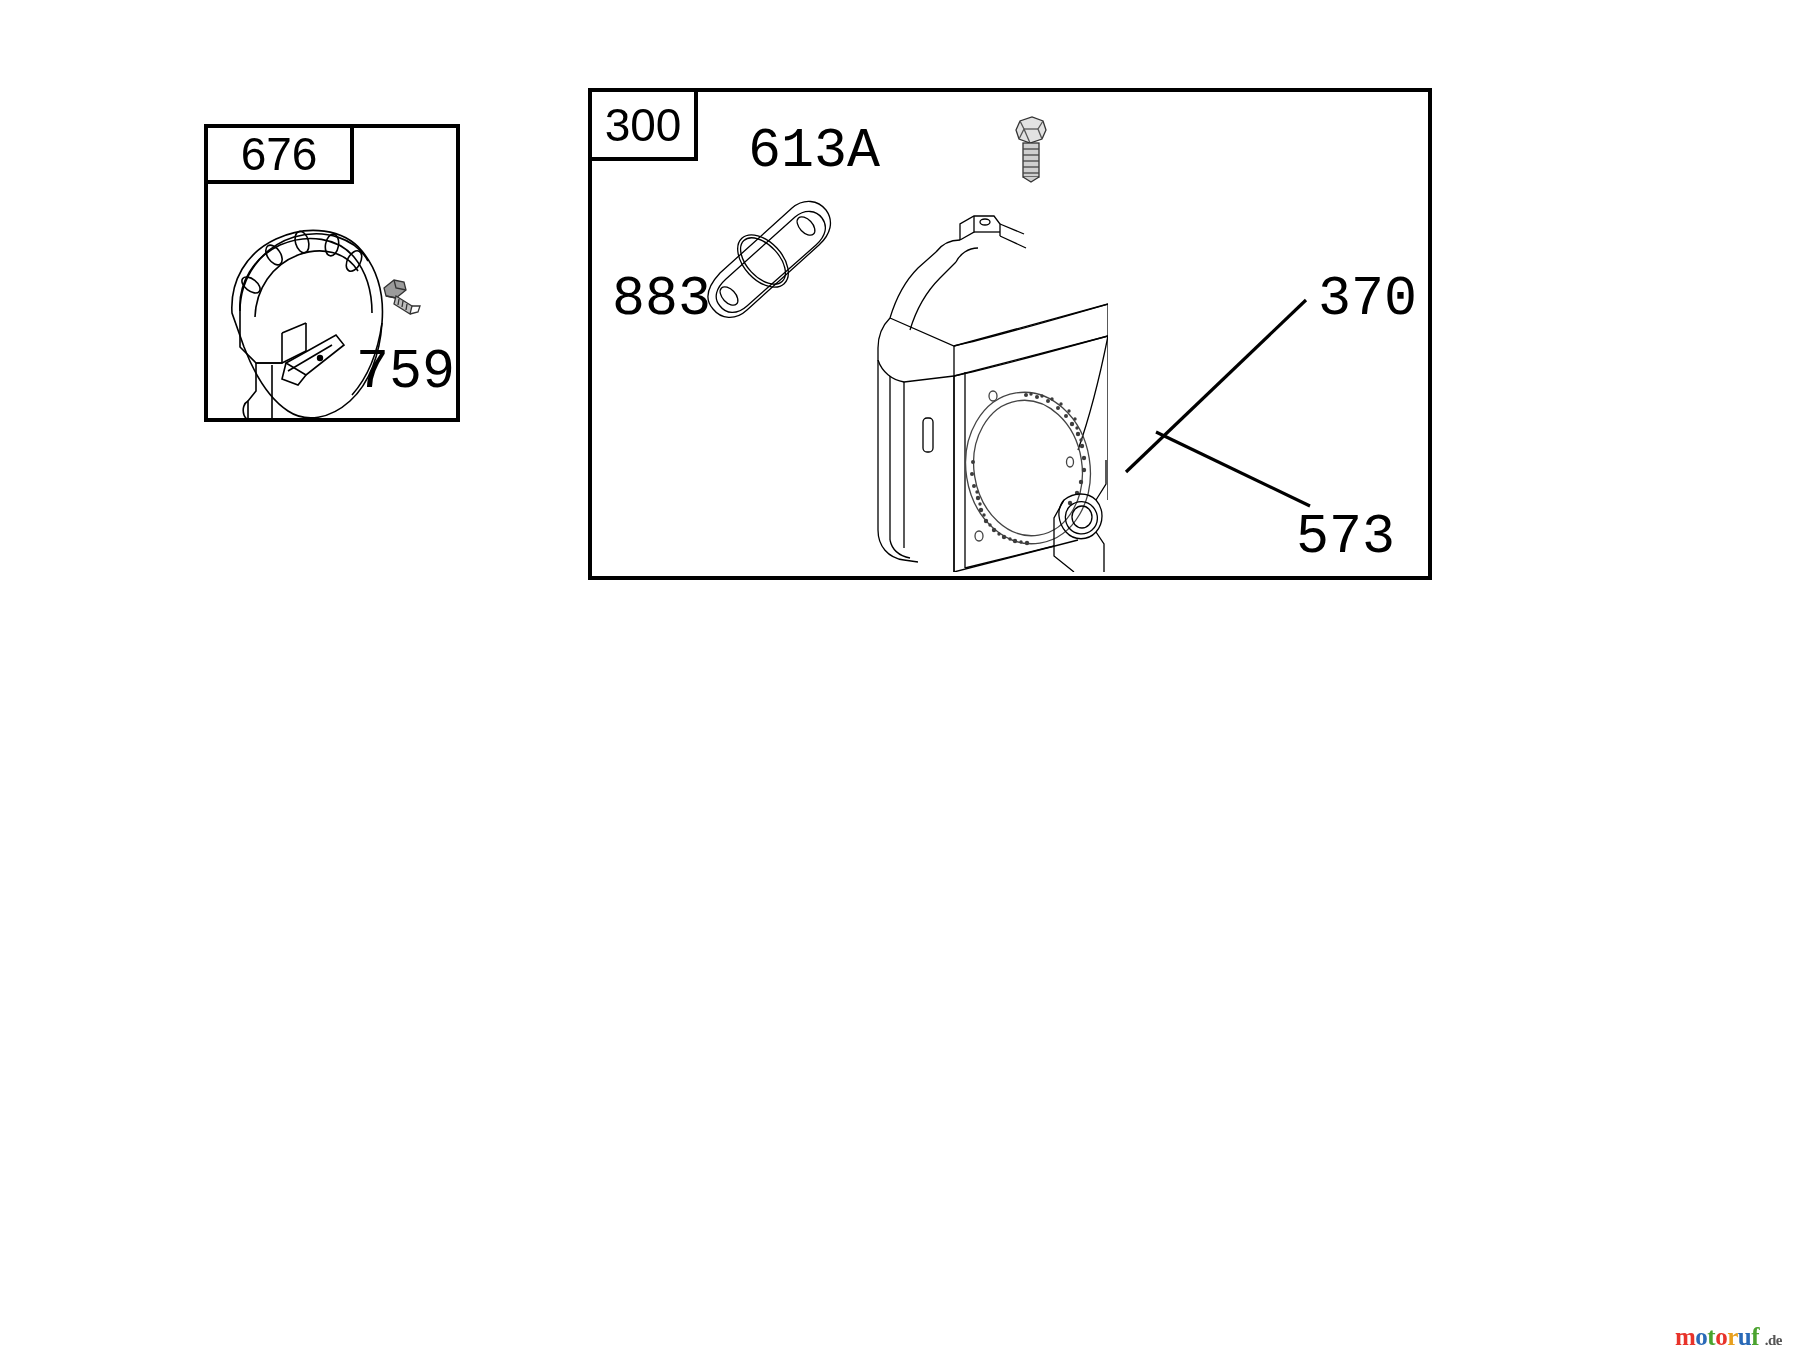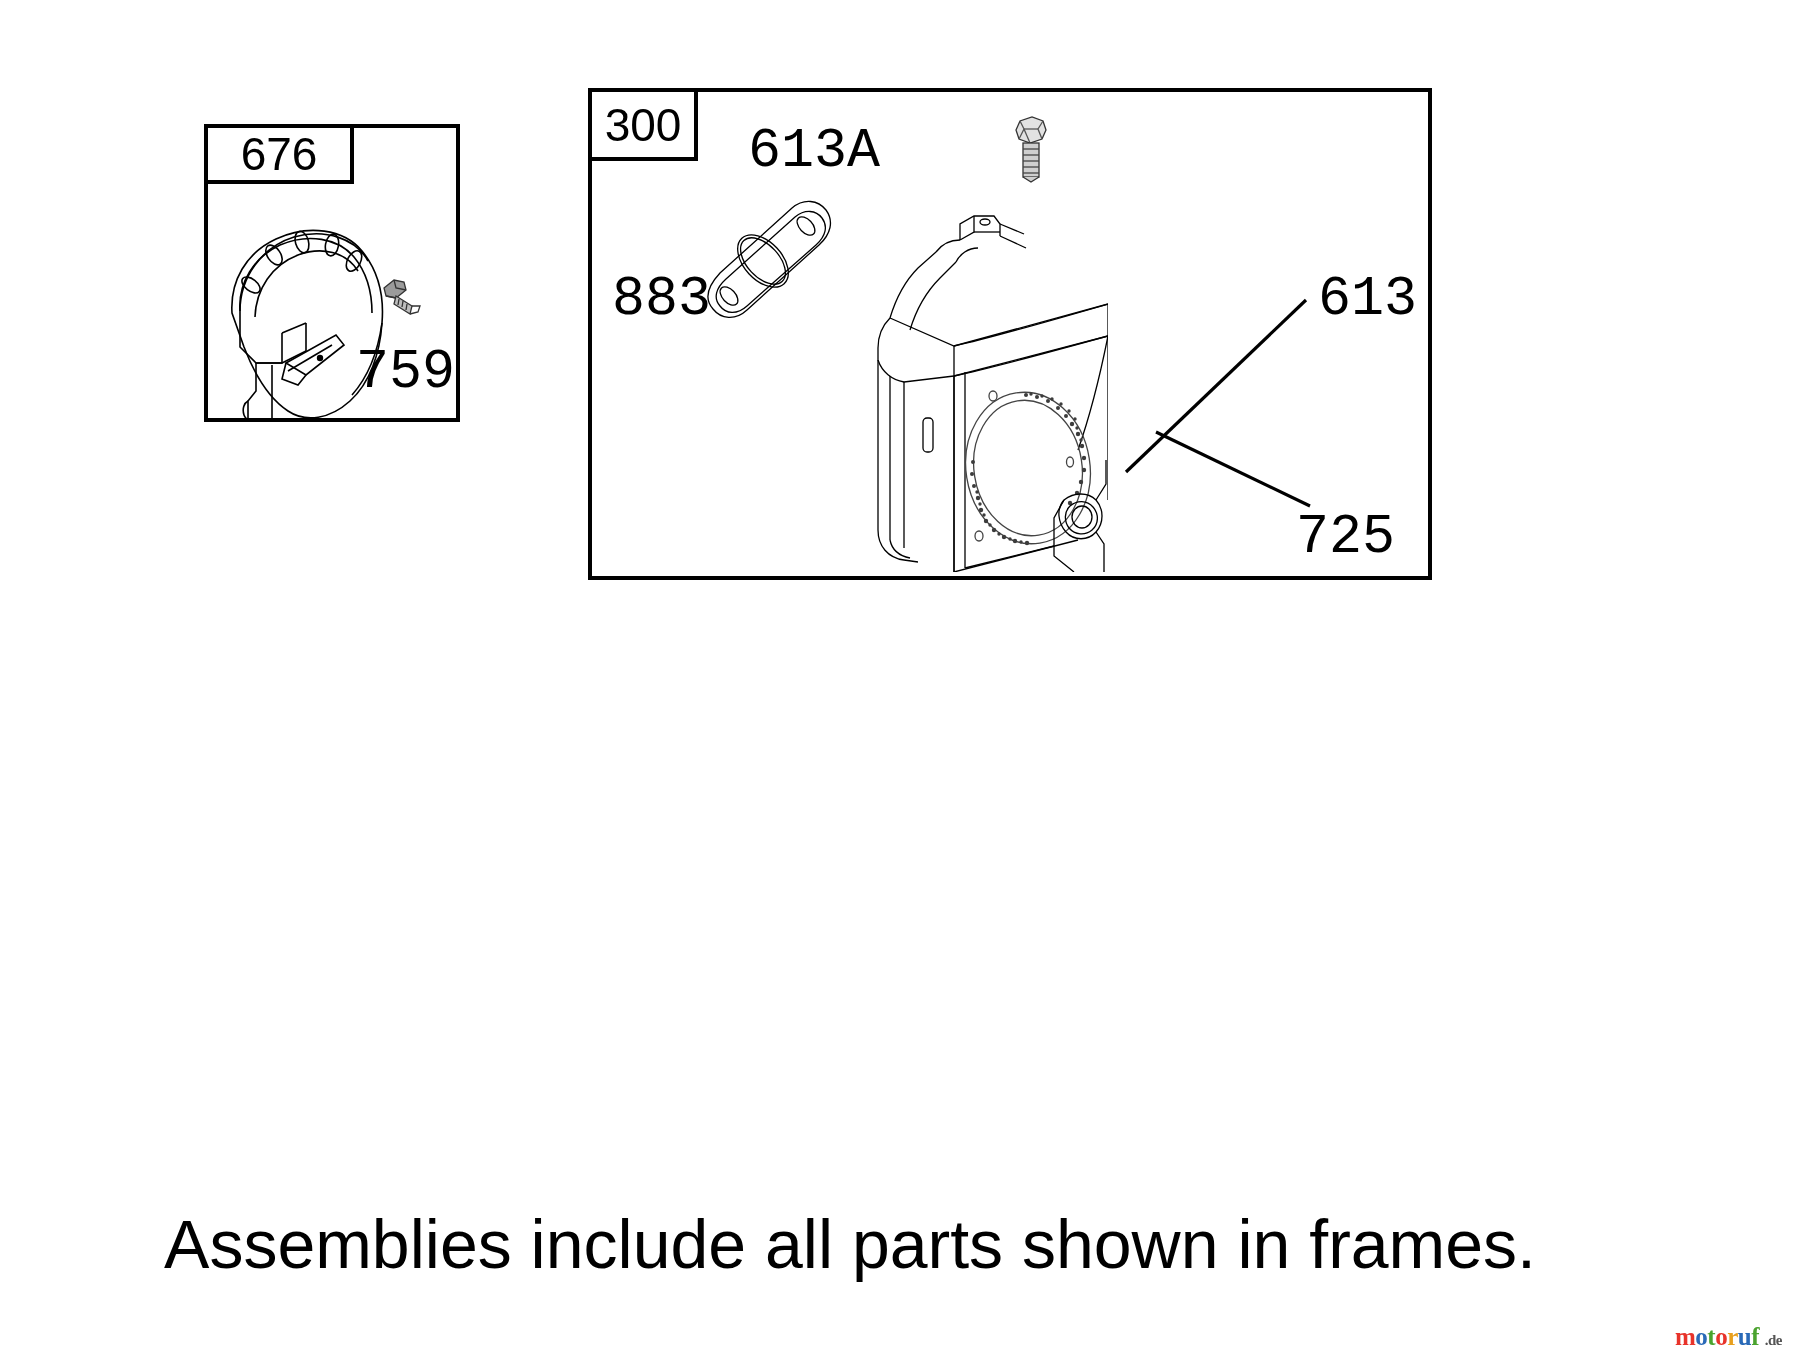--- a/index.html
+++ b/index.html
@@ -330,25 +330,24 @@
     <svg width="260" height="230" viewBox="0 0 260 230">
       <g class="ln lead">
 
         <path d="M246 10 L 66 182"></path>
 
         <path d="M96 142 L 250 216"></path>
       </g>
     </svg>
   </div>
 
-  <div class="callout" style="left:1318px; top:272px;">613</div>
-
-  <div class="callout" style="left:1296px; top:510px;">725</div>
-
-  <div id="caption">Assemblies include all parts shown in frames.</div>
+  <div class="callout" style="left:1318px; top:272px;">370</div>
+
+  <div class="callout" style="left:1296px; top:510px;">573</div>
+
 
   <div id="watermark">
     <span>
       <span style="color:#e8332a">m</span><span style="color:#2a6ab8">o</span><span style="color:#4aa32e">t</span><span style="color:#e8332a">o</span><span style="color:#e8a01e">r</span><span style="color:#2a6ab8">u</span><span style="color:#4aa32e">f</span>
     </span><span class="suffix">.de</span>
   </div>
 
 </div>
 
 </body></html>

